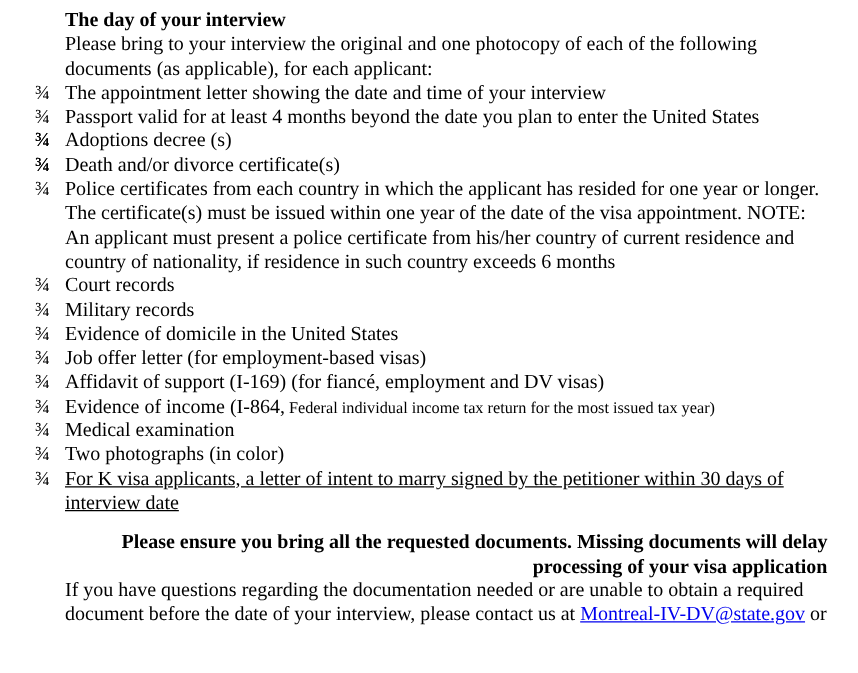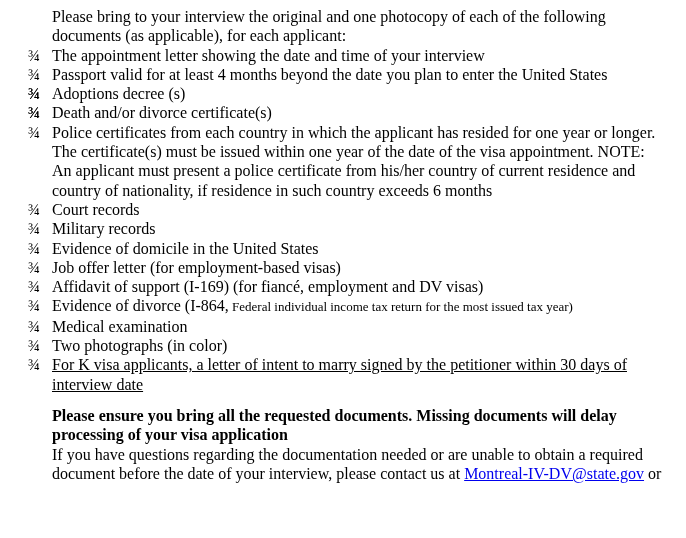--- a/index.html
+++ b/index.html
@@ -31,49 +31,50 @@
   ul.checklist li {
     position: relative;
   }
   .bullet {
     position: absolute;
     left: -24px;
     top: 0;
   }
   .small-text { font-size: 13px; }
   .underlined { text-decoration: underline; }
-  .reminder { margin-top: 12px; }
+  .reminder { margin-top: 12px; text-align: right; }
   a.doc-link {
     color: var(--link-color, #0000EE);
     text-decoration: underline;
     cursor: pointer;
   }
 </style>
 </head>
 <body>
 
 <div class="page">
 
+  <p class="bold">The day of your interview</p>
 
   <p>Please bring to your interview the original and one photocopy of each of the following documents (as applicable), for each applicant:</p>
 
   <ul class="checklist">
     <li><span class="bullet">¾</span><span>The appointment letter showing the date and time of your interview</span></li>
     <li><span class="bullet">¾</span><span>Passport valid for at least 4 months beyond the date you plan to enter the United States</span></li>
     <li><span class="bullet">¾</span></li>
     <li><span class="bullet">¾</span><span>Adoptions decree (s)</span></li>
     <li><span class="bullet">¾</span></li>
     <li><span class="bullet">¾</span><span>Death and/or divorce certificate(s)</span></li>
     <li><span class="bullet">¾</span><span>Police certificates from each country in which the applicant has resided for one year or longer. The certificate(s) must be issued within one year of the date of the visa appointment. NOTE: An applicant must present a police certificate from his/her country of current residence and country of nationality, if residence in such country exceeds 6 months</span></li>
     <li><span class="bullet">¾</span><span>Court records</span></li>
     <li><span class="bullet">¾</span><span>Military records</span></li>
     <li><span class="bullet">¾</span><span>Evidence of domicile in the United States</span></li>
     <li><span class="bullet">¾</span><span>Job offer letter (for employment-based visas)</span></li>
     <li><span class="bullet">¾</span><span>Affidavit of support (I-169) (for fiancé, employment and DV visas)</span></li>
-    <li><span class="bullet">¾</span><span>Evidence of divorce (I-864,</span><span class="small-text"> Federal individual income tax return for the most issued tax year)</span></li>
+    <li><span class="bullet">¾</span><span>Evidence of income (I-864,</span><span class="small-text"> Federal individual income tax return for the most issued tax year)</span></li>
     <li><span class="bullet">¾</span><span>Medical examination</span></li>
     <li><span class="bullet">¾</span><span>Two photographs (in color)</span></li>
     <li><span class="bullet">¾</span><span class="underlined">For K visa applicants, a letter of intent to marry signed by the petitioner within 30 days of interview date</span></li>
   </ul>
 
   <p class="bold reminder">Please ensure you bring all the requested documents. Missing documents will delay processing of your visa application</p>
 
   <p><span>If you have questions regarding the documentation needed or are unable to obtain a required document before the date of your interview, please contact us at </span><a class="doc-link">Montreal-IV-DV@state.gov</a><span> or </span></p>
 
 </div>

